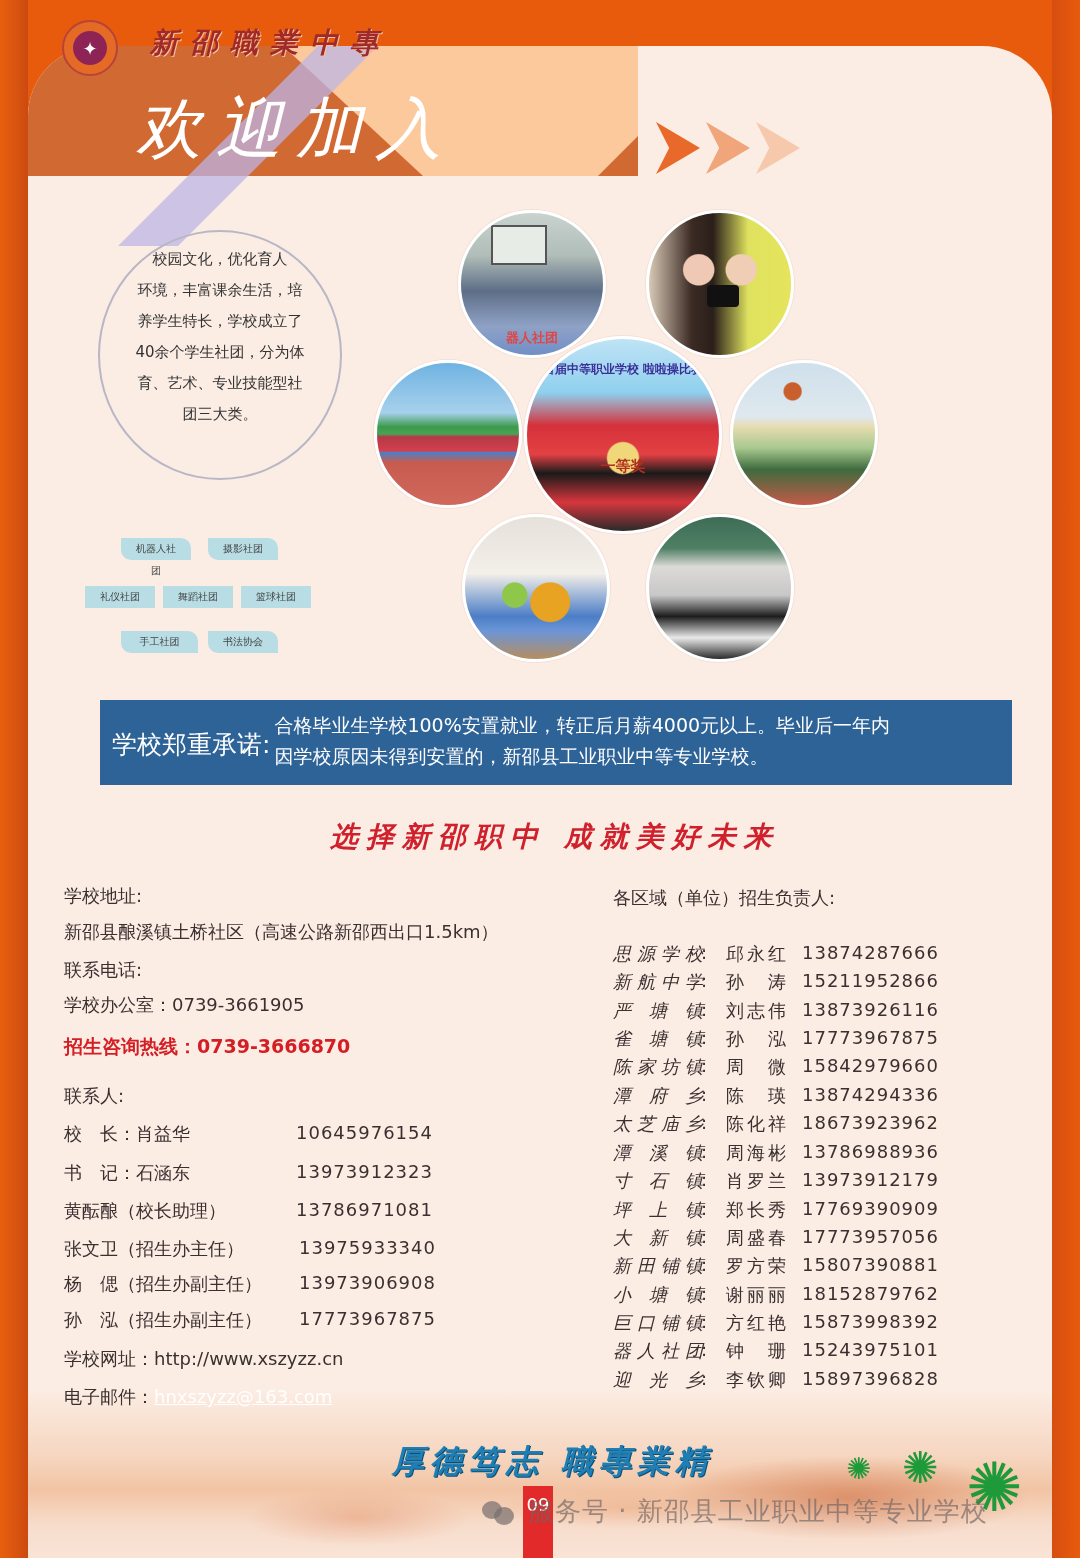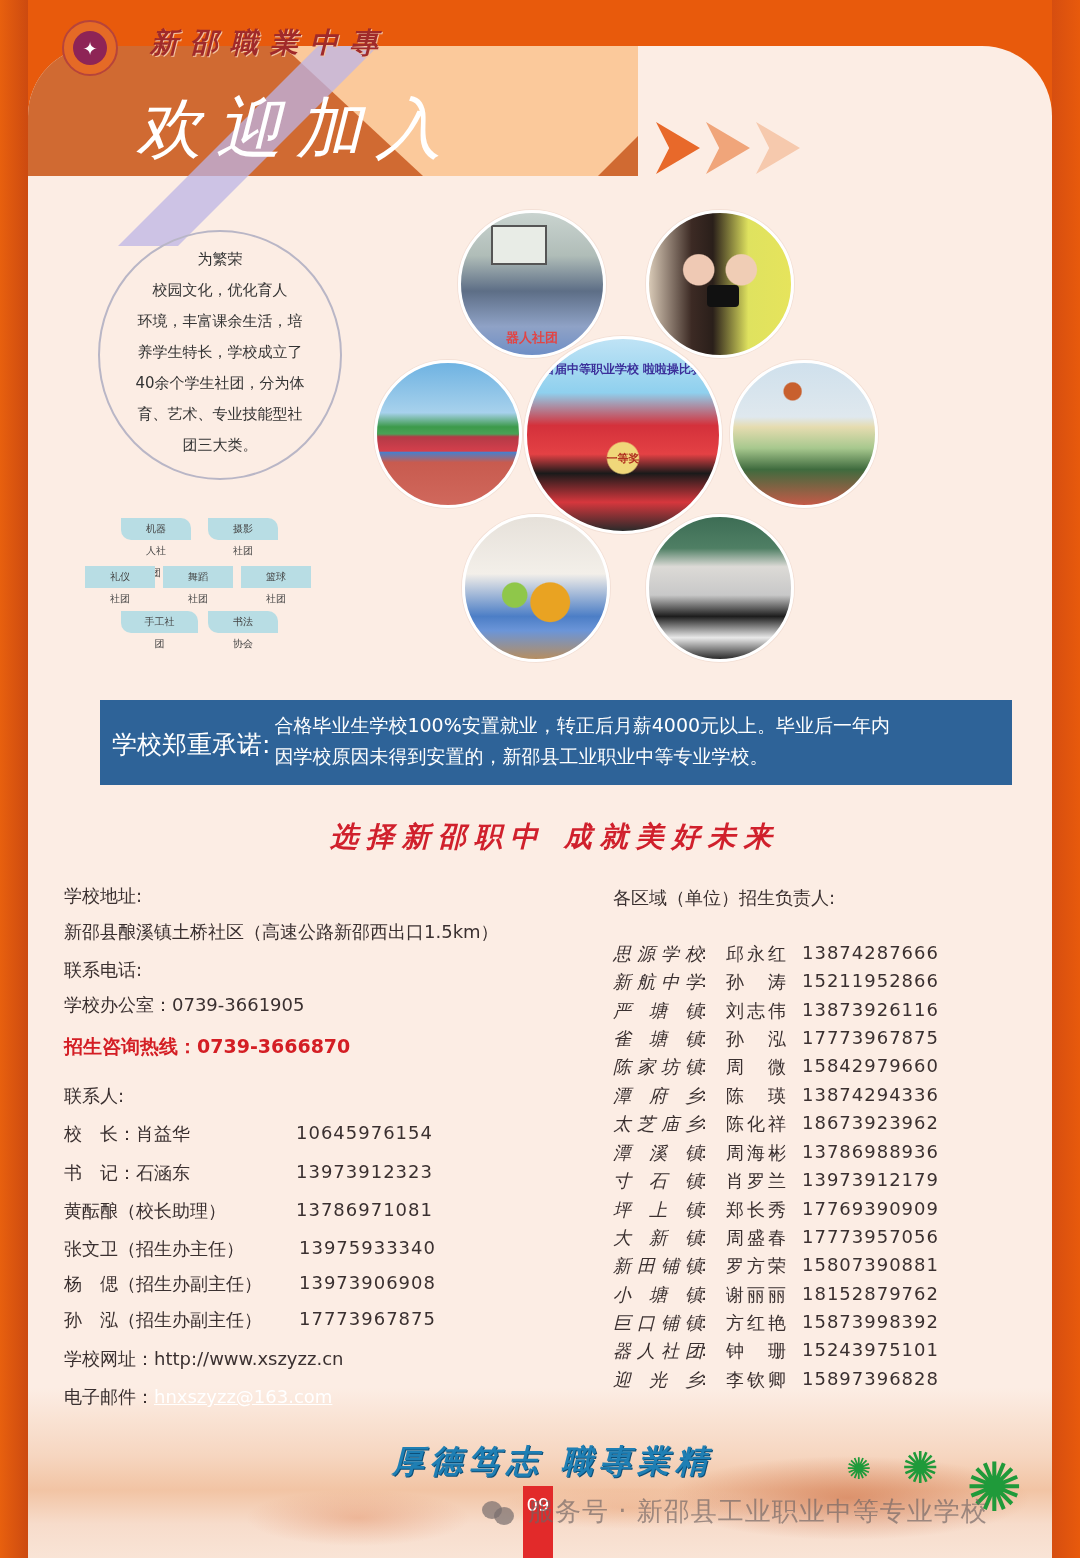--- a/index.html
+++ b/index.html
@@ -67,22 +67,22 @@
   .arrow { width: 44px; height: 52px; clip-path: polygon(0 0, 100% 50%, 0 100%, 30% 50%); }
   .intro-circle {
     position: absolute; left: 98px; top: 230px; width: 244px; height: 250px;
     border: 2px solid #b9b6c6; border-radius: 50%;
     font-size: 15px; line-height: 31px; text-align: center; color: #333;
     padding: 12px 6px 0 6px;
   }
   .intro-circle span { display: block; }
   .tags { position: absolute; left: 0; top: 0; }
   .tag {
-    position: absolute; height: 22px; padding: 0 22px; background: #b8dde4;
-    font-size: 10px; line-height: 22px; color: #444; text-align: center;
+    position: absolute; height: 22px; padding: 0 12px; background: #b8dde4;
+    font-size: 10px; line-height: 22px; color: #444; text-align: center; margin-top: 20px;
   }
   .tag.round { border-radius: 0 10px 0 10px; }
   .photo {
     position: absolute; border-radius: 50%; border: 3px solid #fff;
     overflow: hidden; box-shadow: 0 0 0 1px #f3e0d6;
   }
   .photo .cap { position: absolute; left: 0; right: 0; text-align: center; font-size: 13px; font-weight: bold; }
   .promise {
     position: absolute; left: 100px; top: 700px; width: 912px; height: 85px;
     background: #2e6398; color: #fff; display: flex; align-items: flex-start;
@@ -143,21 +143,20 @@
 
 <div class="welcome">欢迎加入</div>
 
 <div class="arrows">
   <div class="arrow" style="background:#e8692a;"></div>
   <div class="arrow" style="background:#f0a57a;"></div>
   <div class="arrow" style="background:#f6c9ad;"></div>
 </div>
 
 <div class="intro-circle">
-  <span>为繁荣</span>
   <span>校园文化，优化育人</span>
   <span>环境，丰富课余生活，培</span>
   <span>养学生特长，学校成立了</span>
   <span>40余个学生社团，分为体</span>
   <span>育、艺术、专业技能型社</span>
   <span>团三大类。</span>
 </div>
 
 <div class="tags">
   <div class="tag round" style="left:121px;top:518px;width:70px;">机器人社团</div>
@@ -173,21 +172,21 @@
   <div style="position:absolute;left:30px;top:12px;width:56px;height:40px;background:#e8ece6;border:2px solid #555;"></div>
   <div class="cap" style="bottom:8px;color:#e14545;">器人社团</div>
 </div>
 <div class="photo" style="left:646px;top:210px;width:148px;height:148px;background:radial-gradient(circle at 35% 40%,#efc9b4 0 12%,transparent 13%),radial-gradient(circle at 65% 40%,#f0cdb5 0 12%,transparent 13%),linear-gradient(90deg,#d8c9b6 0%,#3c2a24 30%,#2a1f1a 45%,#dfe25f 70%,#e6e45c 100%);">
   <div style="position:absolute;left:58px;top:72px;width:32px;height:22px;background:#111;border-radius:4px;"></div>
 </div>
 <div class="photo" style="left:374px;top:360px;width:148px;height:148px;background:linear-gradient(180deg,#6fb3e2 0%,#a7d1ec 35%,#3c9a4a 45%,#4aa256 50%,#b33a46 52%,#d43f4c 62%,#4b7fc9 63%,#c85b4f 70%,#d0685c 100%);">
 </div>
 <div class="photo" style="left:524px;top:336px;width:198px;height:198px;background:radial-gradient(circle at 50% 62%,#f0d77a 0 10%,transparent 11%),linear-gradient(180deg,#bfe3f5 0%,#8fd0ee 28%,#d4313b 45%,#e44144 60%,#1a1a1a 70%,#d6373d 85%,#2a2a2a 100%);">
   <div class="cap" style="top:22px;color:#3b2f9a;font-size:12px;">首届中等职业学校 啦啦操比赛</div>
-  <div class="cap" style="top:112px;color:#b03020;font-size:11px;">一等奖</div>
+  <div class="cap" style="top:118px;color:#b03020;font-size:15px;">一等奖</div>
 </div>
 <div class="photo" style="left:730px;top:360px;width:148px;height:148px;background:radial-gradient(circle at 42% 20%,#c8602e 0 6%,transparent 7%),linear-gradient(180deg,#cfe0ec 0%,#dfe8ee 38%,#e6dcb0 45%,#a7c88e 60%,#3f6b3e 75%,#c45a48 100%);">
 </div>
 <div class="photo" style="left:462px;top:514px;width:148px;height:148px;background:radial-gradient(circle at 60% 60%,#e9a322 0 16%,transparent 17%),radial-gradient(circle at 35% 55%,#8fc74a 0 10%,transparent 11%),linear-gradient(180deg,#e6e1da 0%,#f3efe9 40%,#4c7ec6 70%,#6b95d8 80%,#b68e60 100%);">
 </div>
 <div class="photo" style="left:646px;top:514px;width:148px;height:148px;background:linear-gradient(180deg,#3d6d55 0%,#4f7f64 22%,#dcdad6 35%,#c8c8c8 55%,#1d1d1d 70%,#e9e9e9 85%,#2a2a2a 100%);">
 </div>
 
 <div class="promise">
   <div class="promise-label">学校郑重承诺:</div>

